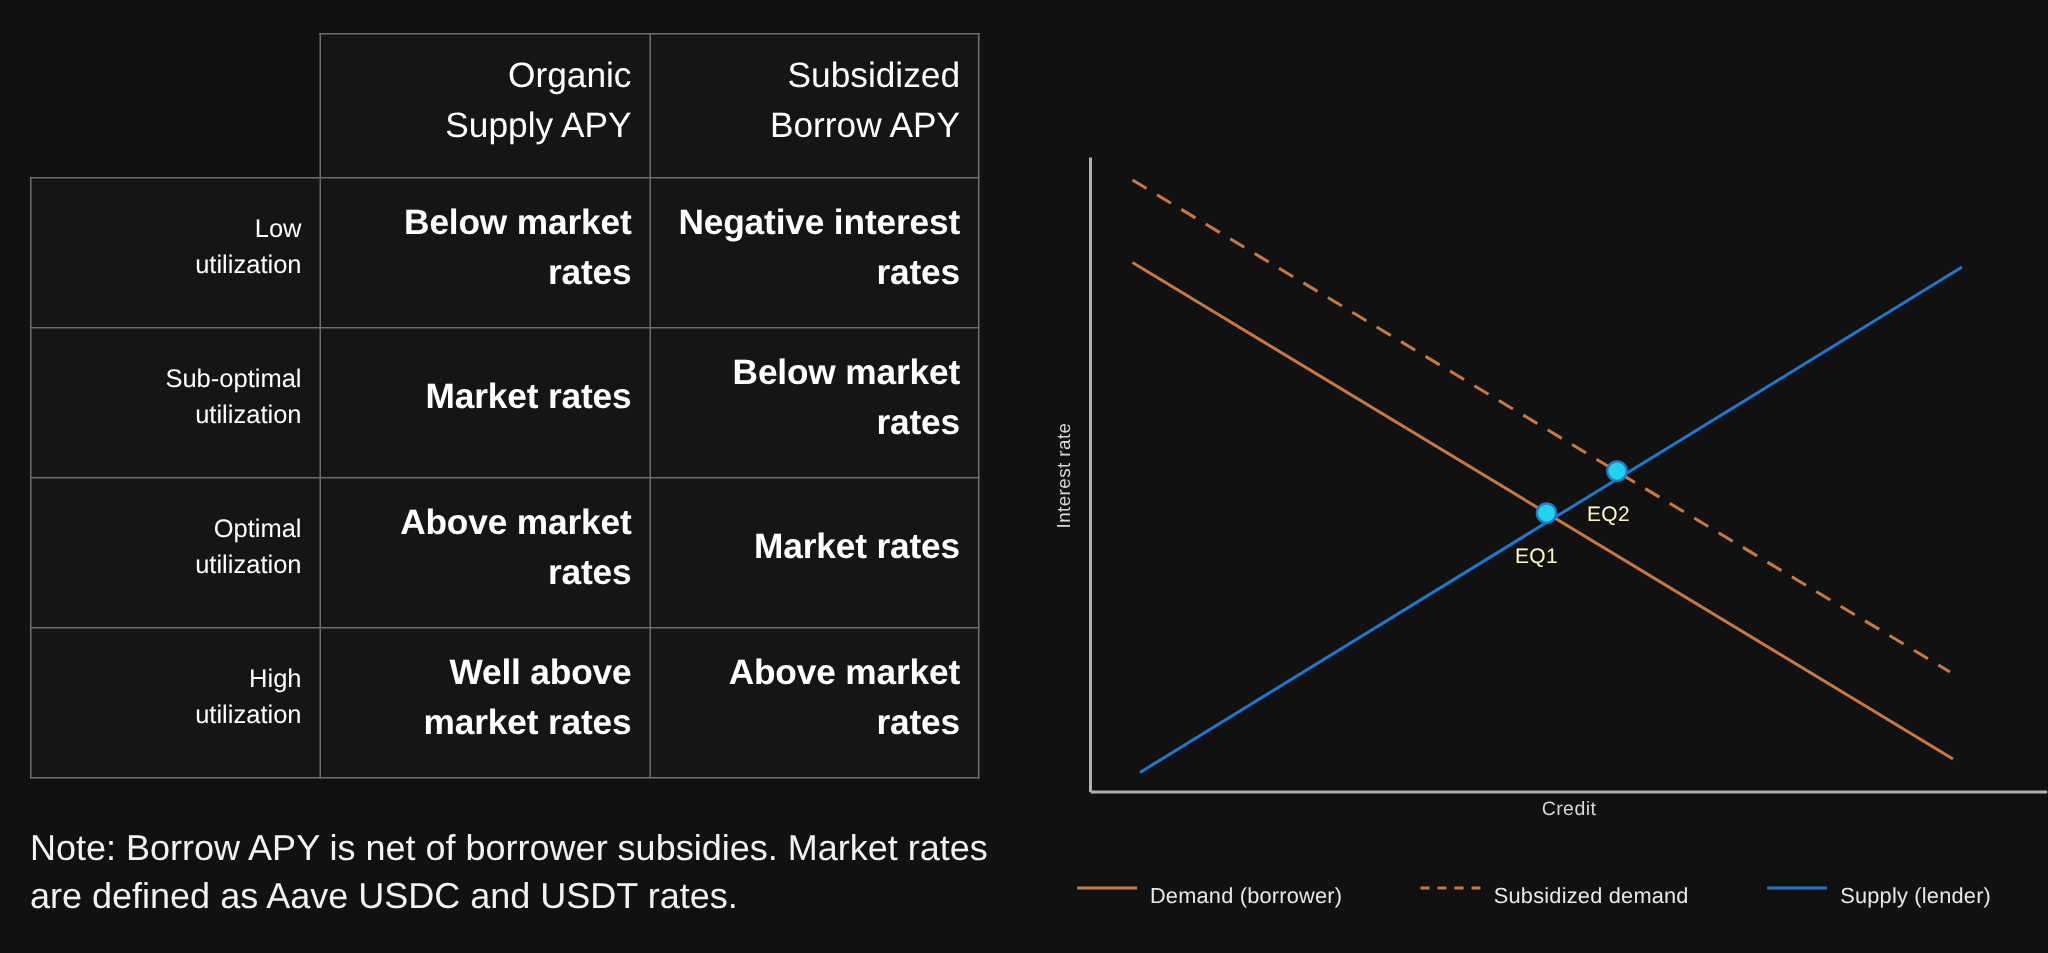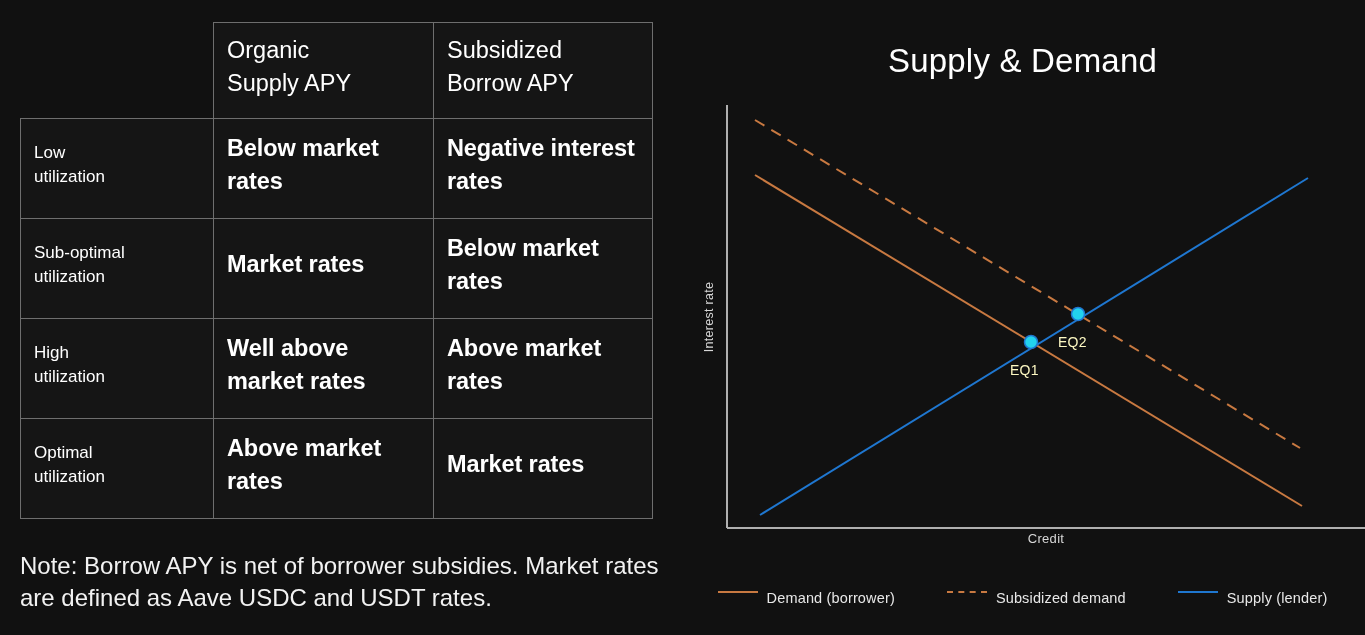--- a/index.html
+++ b/index.html
@@ -32,21 +32,21 @@
     table-layout: fixed;
   }
   table.matrix col.c0 { width: 193px; }
   table.matrix col.c1 { width: 220px; }
   table.matrix col.c2 { width: 219px; }
 
   table.matrix td, table.matrix th {
     border: 1px solid #6e6e6e;
     background: #151515;
     vertical-align: middle;
-    text-align: left;
+    text-align: right;
     padding: 2px 12px 10px 13px;
     font-weight: normal;
     font-size: 23px;
     line-height: 1.38;
     color: #ffffff;
     height: 100px;
     box-sizing: border-box;
   }
   table.matrix .corner {
     border: none;
@@ -200,44 +200,43 @@
       <tr>
         <td class="rowhdr">
           <div>Sub-optimal</div>
           <div>utilization</div>
         </td>
         <td class="val v-white">Market rates</td>
         <td class="val v-green">Below market rates</td>
       </tr>
       <tr>
         <td class="rowhdr">
+          <div>Optimal</div>
+          <div>utilization</div>
+        </td>
+        <td class="val v-green">Above market rates</td>
+        <td class="val v-white">Market rates</td>
+      </tr>
+      <tr>
+        <td class="rowhdr">
           <div>High</div>
           <div>utilization</div>
         </td>
         <td class="val v-green">Well above market rates</td>
         <td class="val v-red">Above market rates</td>
       </tr>
-      <tr>
-        <td class="rowhdr">
-          <div>Optimal</div>
-          <div>utilization</div>
-        </td>
-        <td class="val v-green">Above market rates</td>
-        <td class="val v-white">Market rates</td>
-      </tr>
     </tbody>
   </table>
 
   <div id="note"><b>Note:</b><span> Borrow APY is net of borrower subsidies. Market rates are defined as Aave USDC and USDT rates.</span></div>
 
 </div>
 
 <div id="right-panel">
 
-  <div id="chart-title">Supply &amp; Demand</div>
 
   <svg id="plot-svg" width="685" height="635">
 
     <line x1="47" y1="105" x2="47" y2="528" stroke="#b0b0b0" stroke-width="2"></line>
 
     <line x1="47" y1="528" x2="685" y2="528" stroke="#b0b0b0" stroke-width="2"></line>
 
     <line x1="75" y1="120" x2="620" y2="448" stroke="#c87941" stroke-width="2" stroke-dasharray="11 8"></line>
 
     <line x1="75" y1="175" x2="622" y2="506" stroke="#c87941" stroke-width="2"></line>

